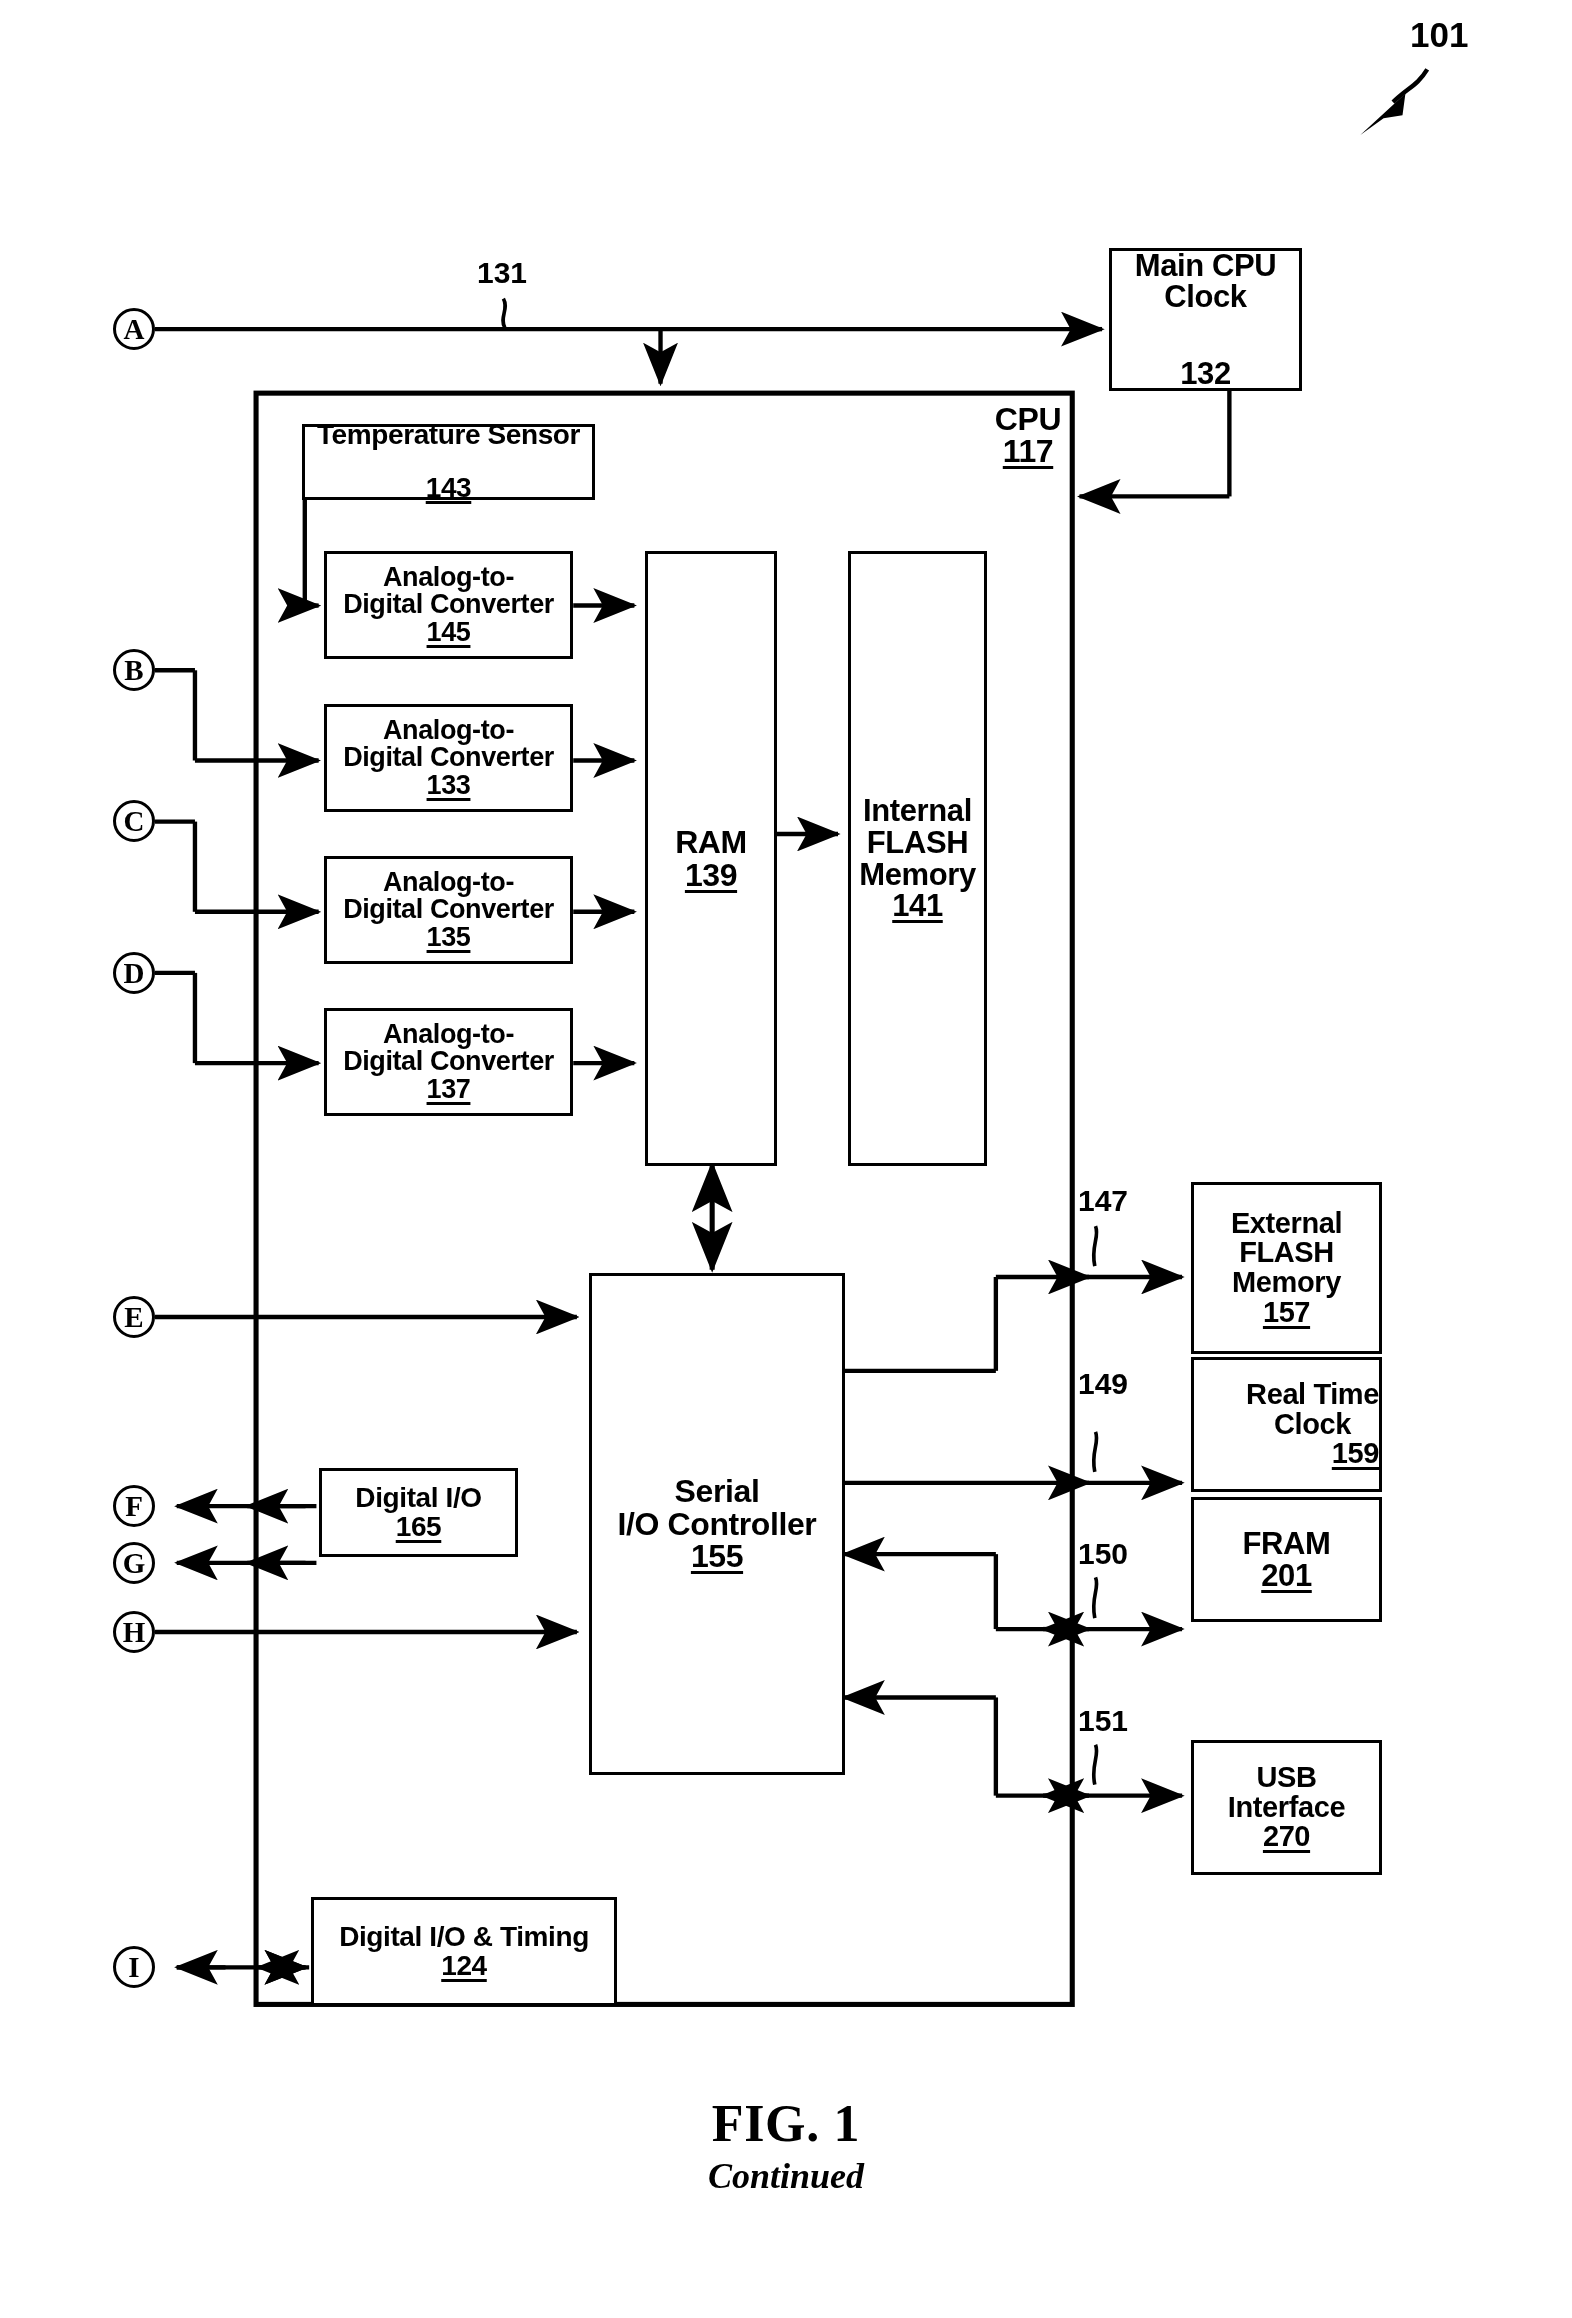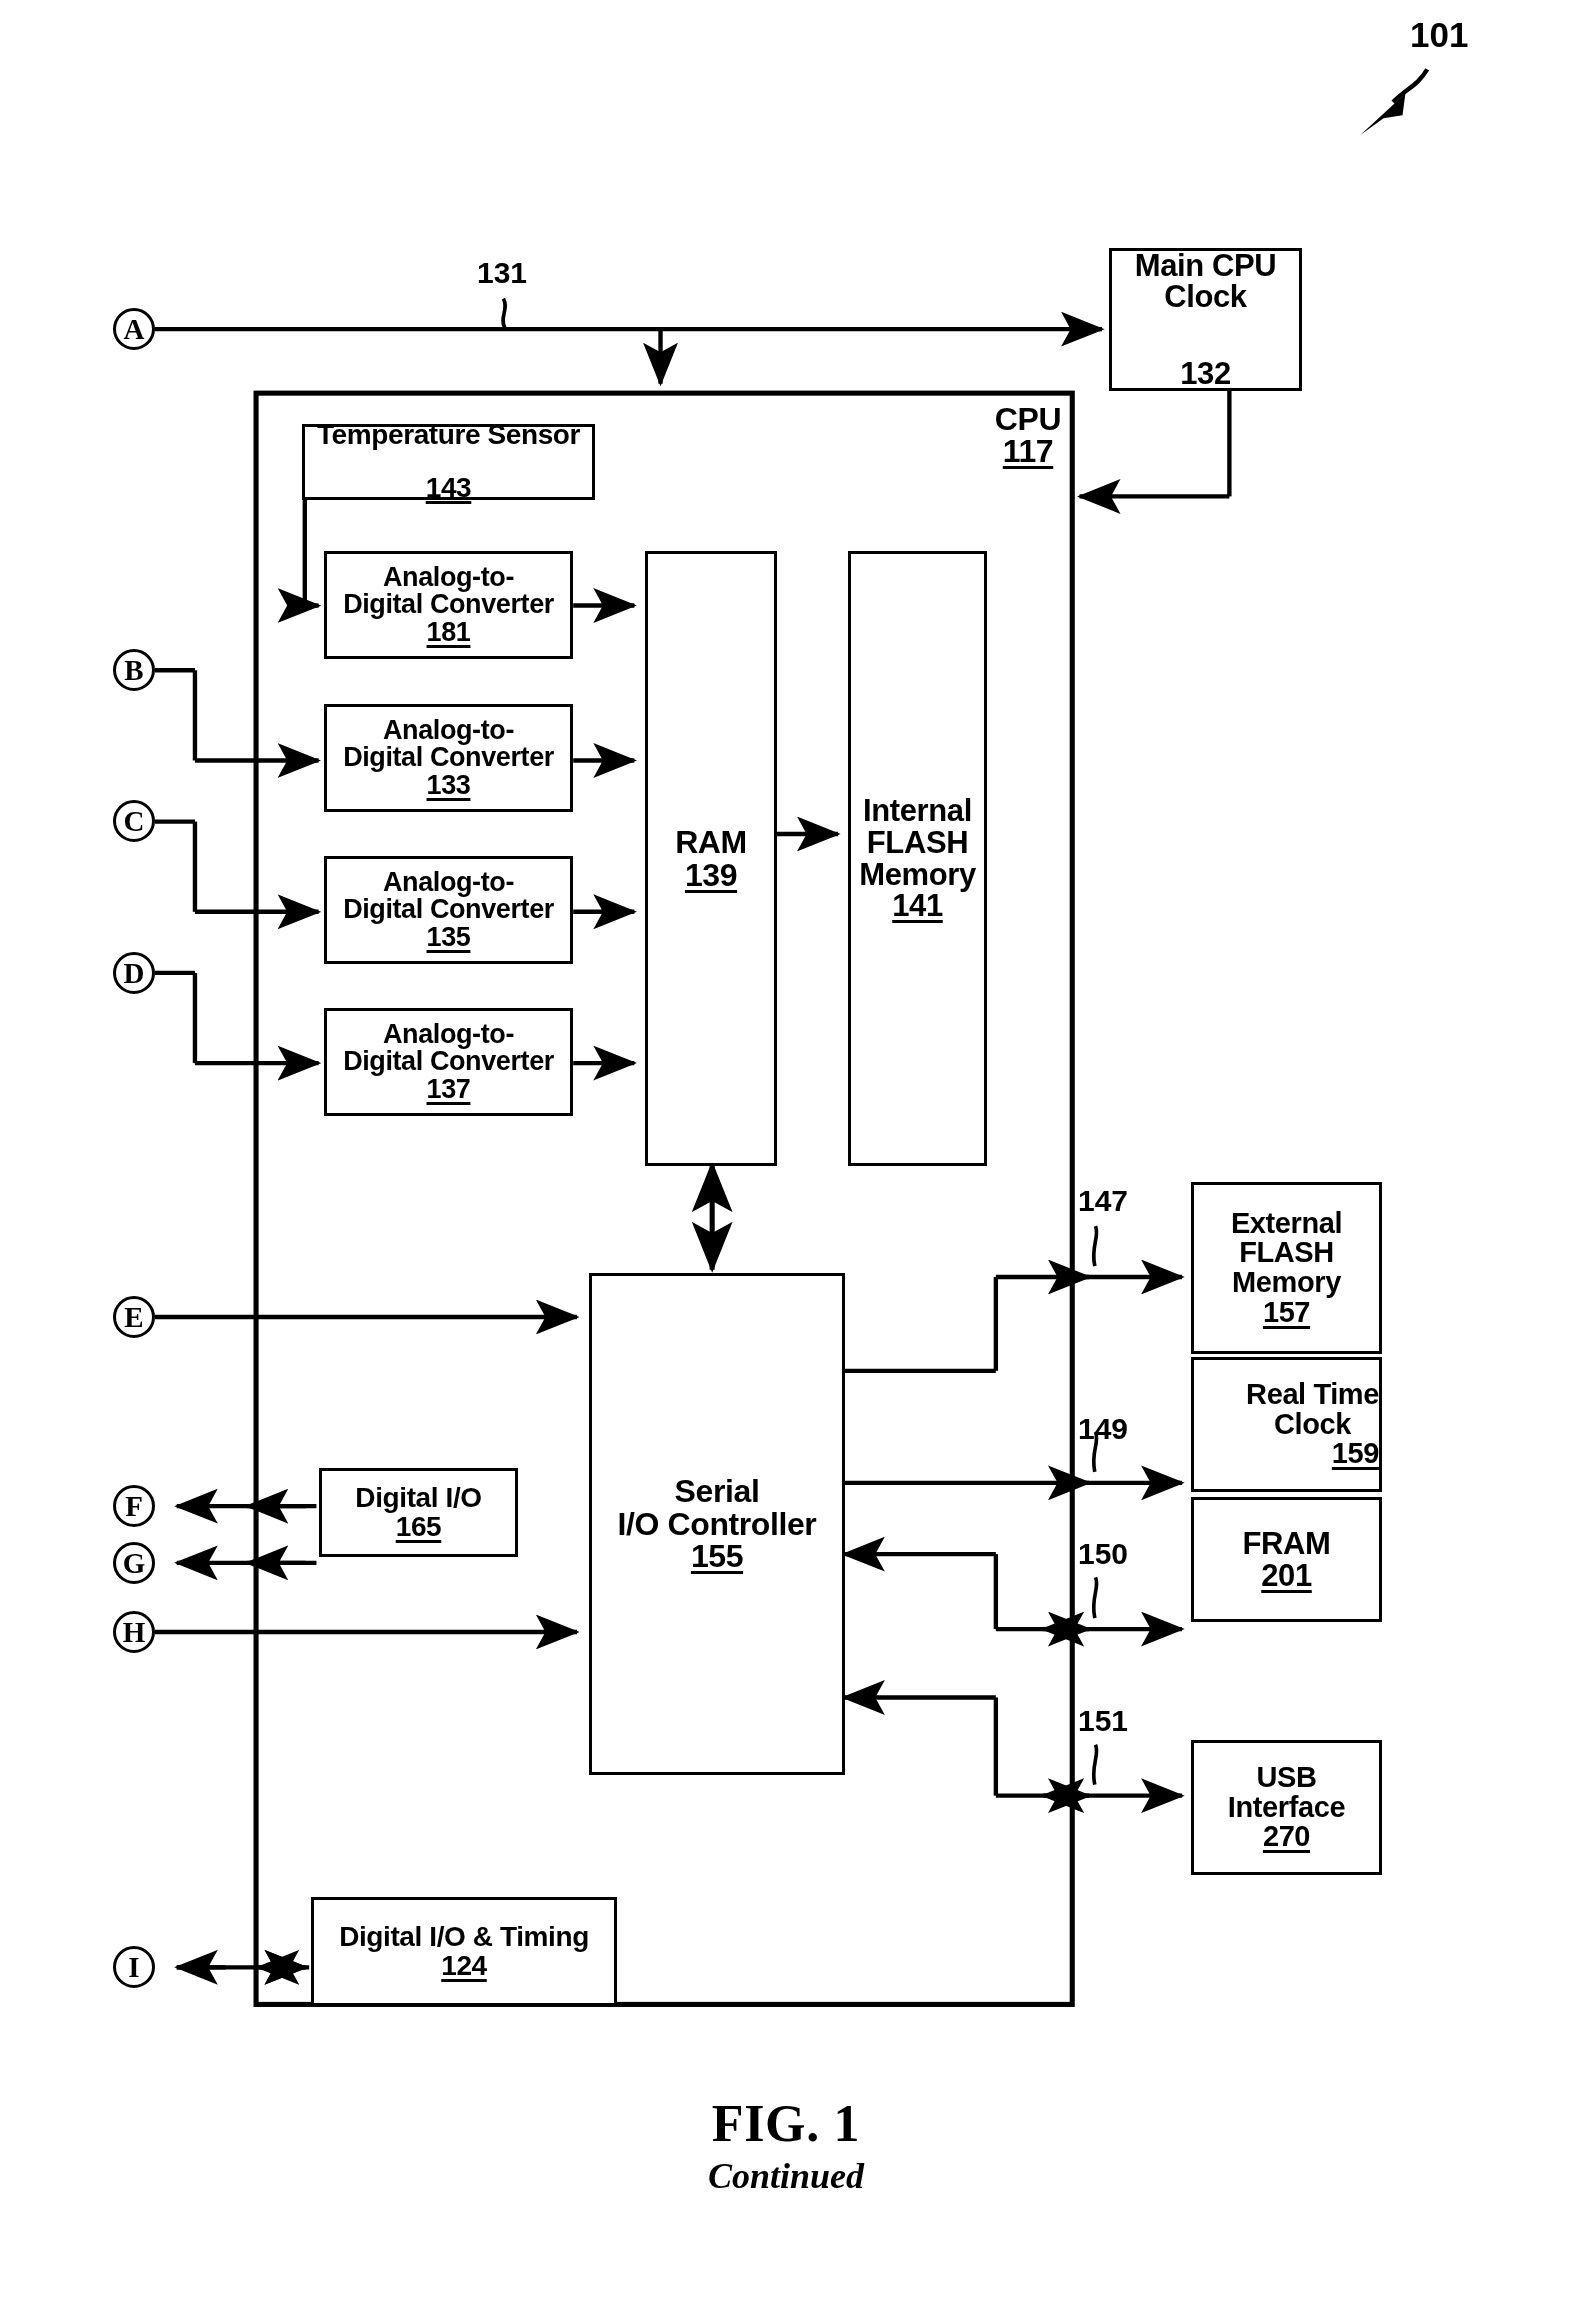--- a/index.html
+++ b/index.html
@@ -254,21 +254,21 @@
   </div>
 
   <div class="box" style="left:302px; top:424px; width:293px; height:76px; font-size:28px;gap:24px;">
     <span class="ttl">Temperature Sensor</span>
     <span class="num">143</span>
   </div>
 
   <div class="box" style="left:324px; top:551px; width:249px; height:108px; font-size:27px;">
     <span class="ttl">Analog-to-
 Digital Converter</span>
-    <span class="num">181</span>
+    <span class="num">145</span>
   </div>
 
   <div class="box" style="left:324px; top:704px; width:249px; height:108px; font-size:27px;">
     <span class="ttl">Analog-to-
 Digital Converter</span>
     <span class="num">133</span>
   </div>
 
   <div class="box" style="left:324px; top:856px; width:249px; height:108px; font-size:27px;">
     <span class="ttl">Analog-to-
@@ -328,21 +328,21 @@
     <span class="num">201</span>
   </div>
 
   <div class="box" style="left:1191px; top:1740px; width:191px; height:135px; font-size:29px;">
     <span class="ttl">USB
 Interface</span>
     <span class="num">270</span>
   </div>
 
   <div class="refnum" style="left:1078px; top:1184px;">147</div>
-  <div class="refnum" style="left:1078px; top:1412px;text-align:right;">149</div>
+  <div class="refnum" style="left:1078px; top:1367px;text-align:right;">149</div>
   <div class="refnum" style="left:1078px; top:1537px;">150</div>
   <div class="refnum" style="left:1078px; top:1704px;">151</div>
 
   <div class="figcap" style="top:2094px;">
     <div class="fline">FIG. 1</div>
     <div class="cline">Continued</div>
   </div>
 
 </div>
 

